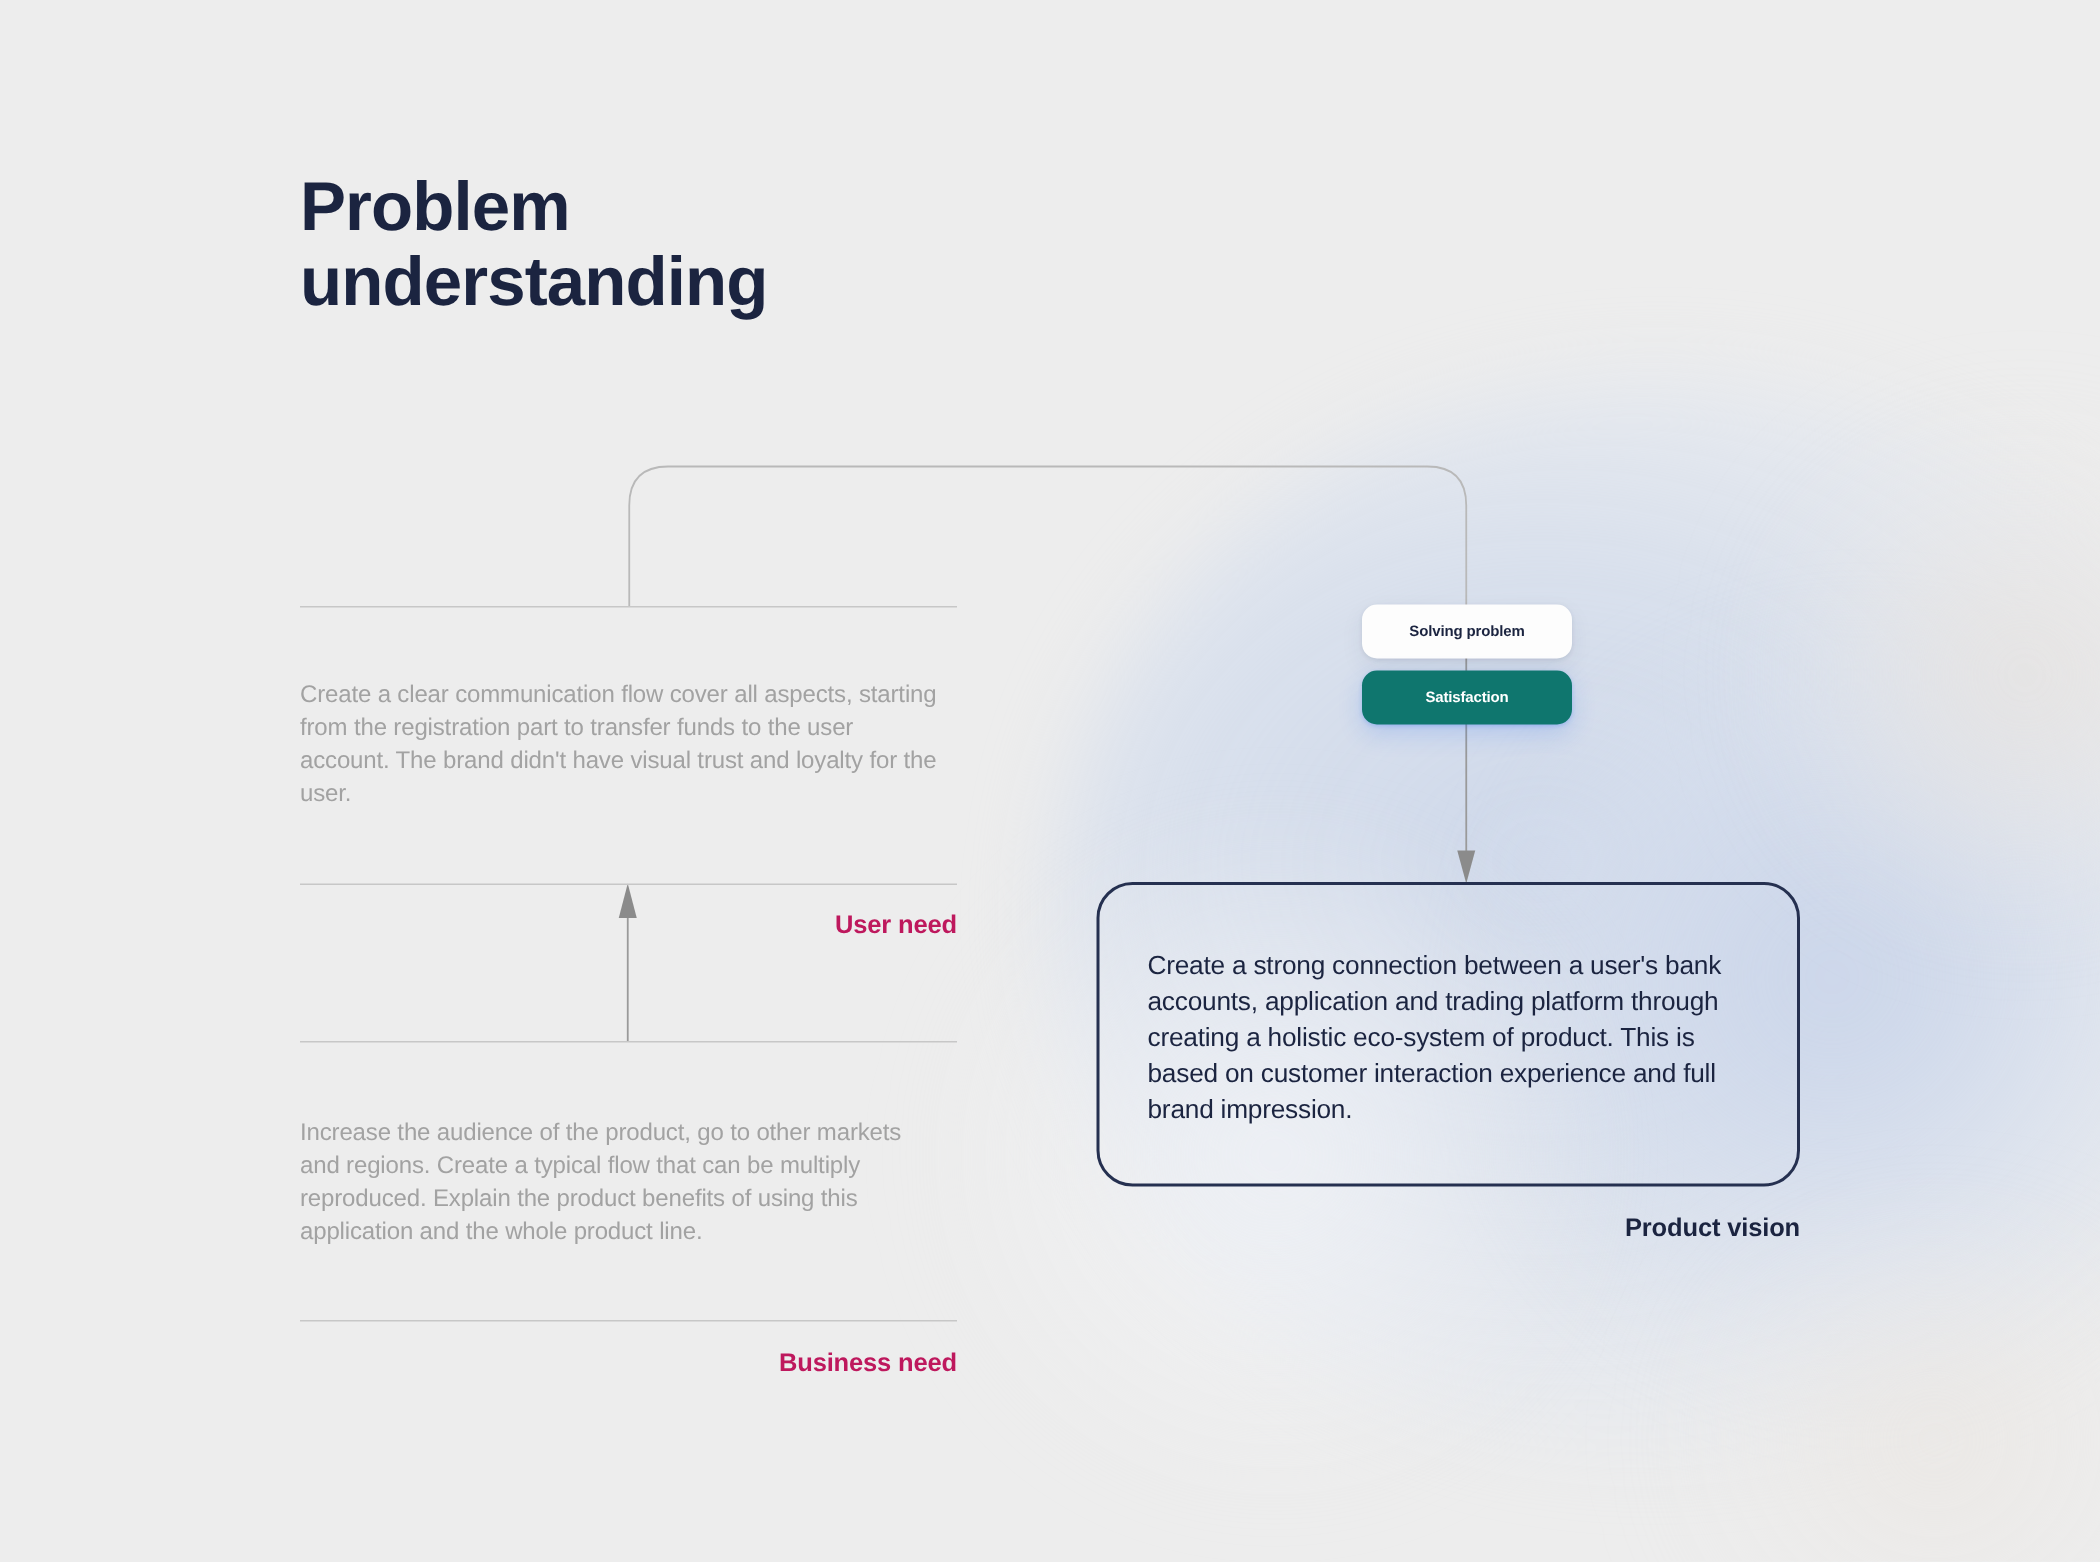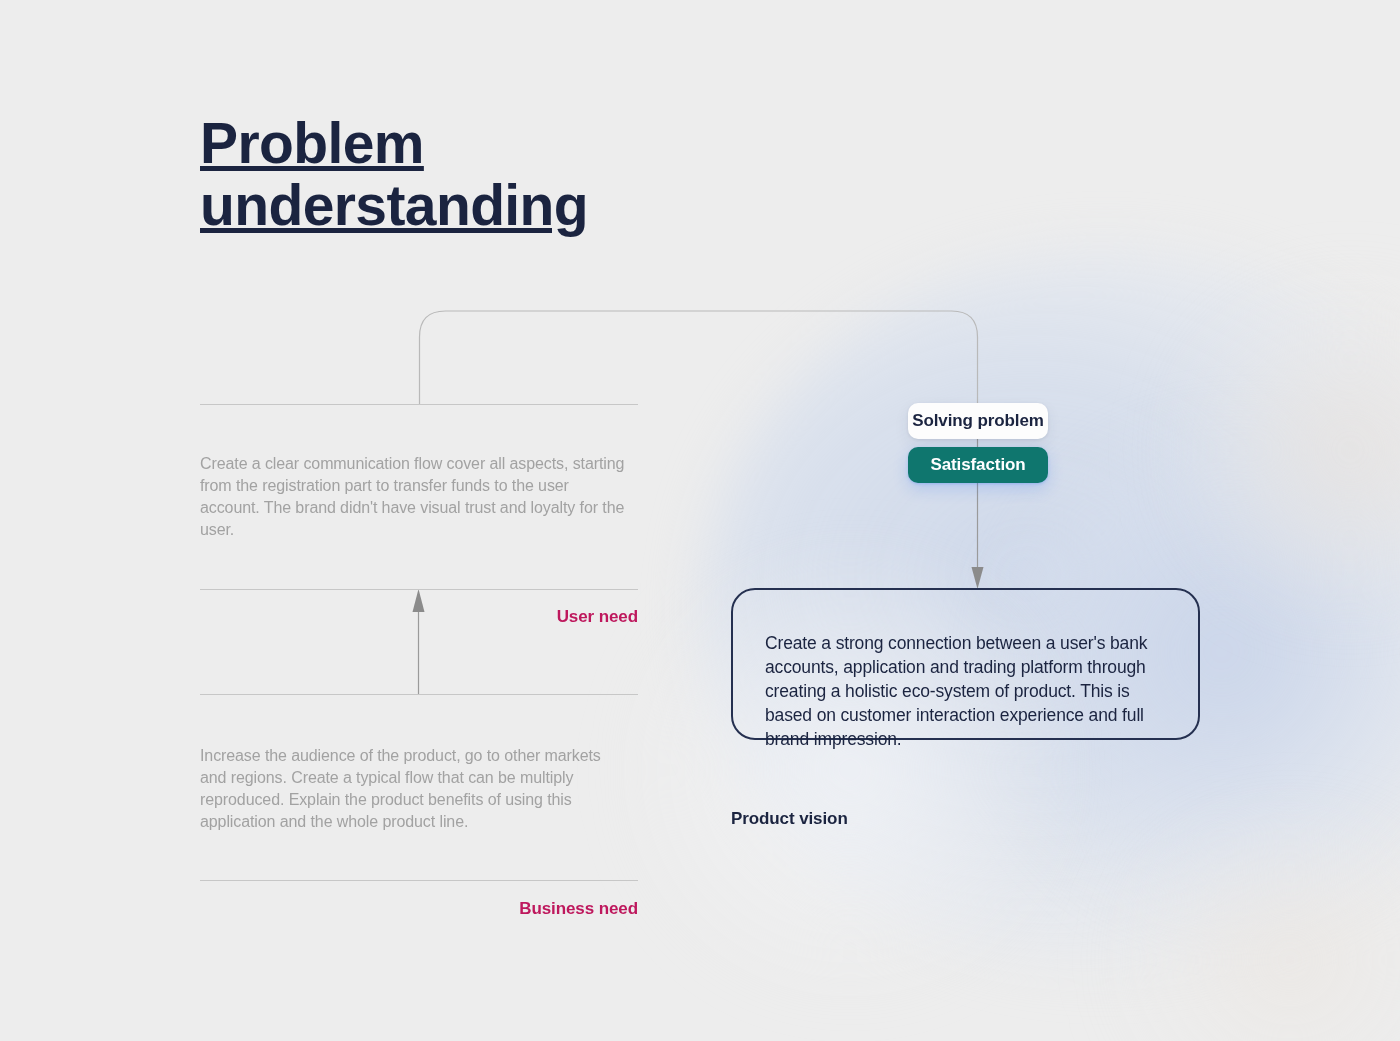--- a/index.html
+++ b/index.html
@@ -91,27 +91,26 @@
                 rgba(237,237,237,0) 80%);
     filter: blur(32px);
   }
 
   
   #page-title {
     position: absolute;
     left: 200px;
     top: 113px;
     width: 620px;
-    font-size: 57px;
+    font-size: 46px;
     line-height: 1.08;
     font-weight: 700;
     letter-spacing: -0.6px;
     color: #1b2440;
     white-space: pre-line;
-    text-decoration: underline;
   }
 
   .divider {
     position: absolute;
     left: 200px;
     width: 438px;
     height: 1px;
     background: #c7c7c7;
   }
   #divider-top    { top: 404px; }
@@ -157,21 +156,21 @@
   
   .badge {
     position: absolute;
     left: 908px;
     width: 140px;
     height: 36px;
     border-radius: 10px;
     display: flex;
     align-items: center;
     justify-content: center;
-    font-size: 17px;
+    font-size: 10px;
     font-weight: 700;
     letter-spacing: -0.1px;
   }
   #badge-solving-problem {
     top: 403px;
     background: #fdfdfd;
     color: #1b2440;
     box-shadow: 0 1px 3px rgba(40,50,80,0.10), 0 6px 16px rgba(40,50,80,0.07);
   }
   #badge-satisfaction {
@@ -180,41 +179,41 @@
     color: #ffffff;
     box-shadow: 0 1px 3px rgba(26,99,245,0.22), 0 6px 16px rgba(26,99,245,0.18);
   }
 
   
   #vision-card {
     position: absolute;
     left: 731px;
     top: 588px;
     width: 469px;
-    height: 152px;
+    height: 203px;
     border: 2px solid #253050;
     border-radius: 24px;
     background: transparent;
   }
   #vision-card-text {
     position: absolute;
     left: 32px;
     top: 42px;
     width: 412px;
     font-size: 17.5px;
     line-height: 1.37;
     color: #1b2440;
     letter-spacing: -0.15px;
   }
   #label-product-vision {
     position: absolute;
     left: 731px;
     top: 809px;
     width: 469px;
-    text-align: left;
+    text-align: right;
     font-size: 17px;
     font-weight: 700;
     color: #1b2440;
     letter-spacing: -0.1px;
   }
 </style>
 </head>
 <body>
 
 <div id="canvas">

